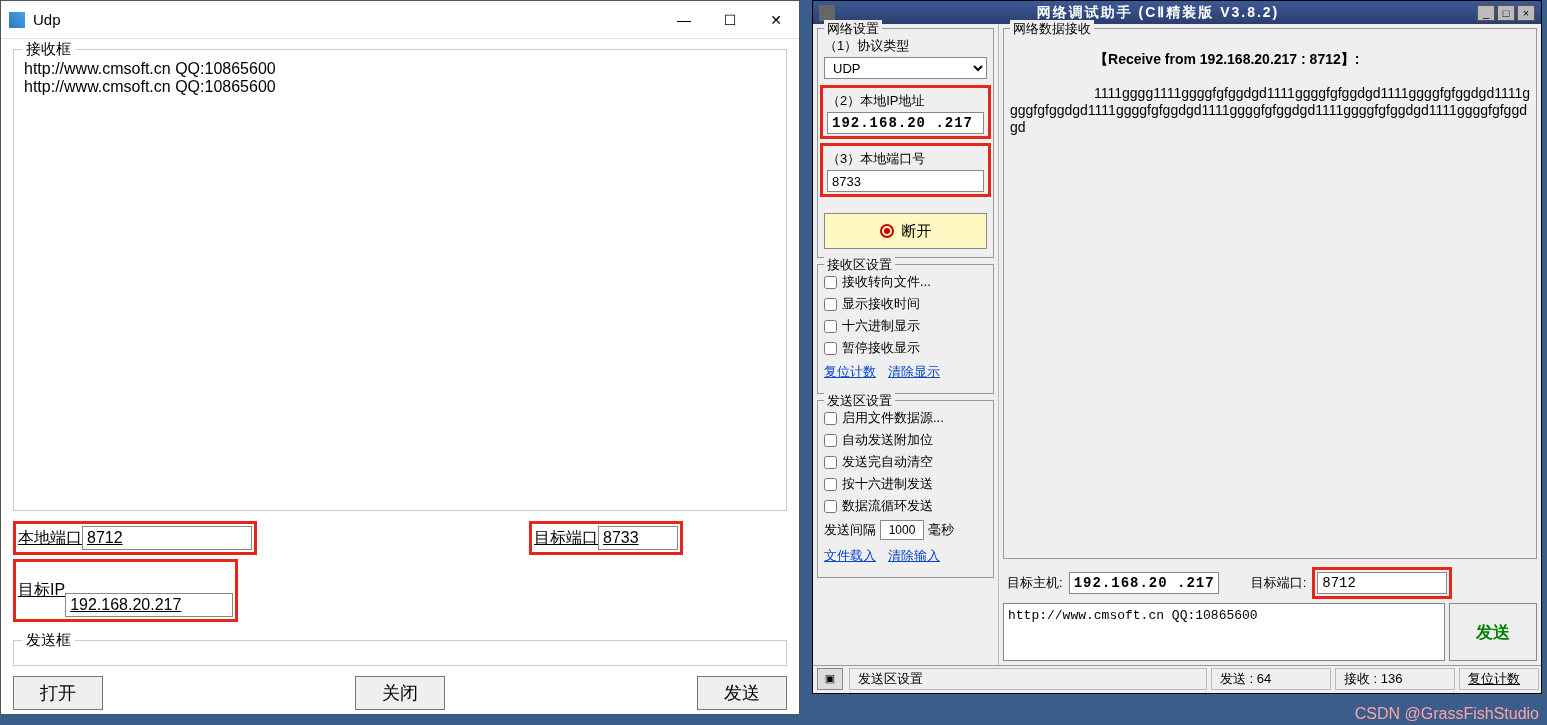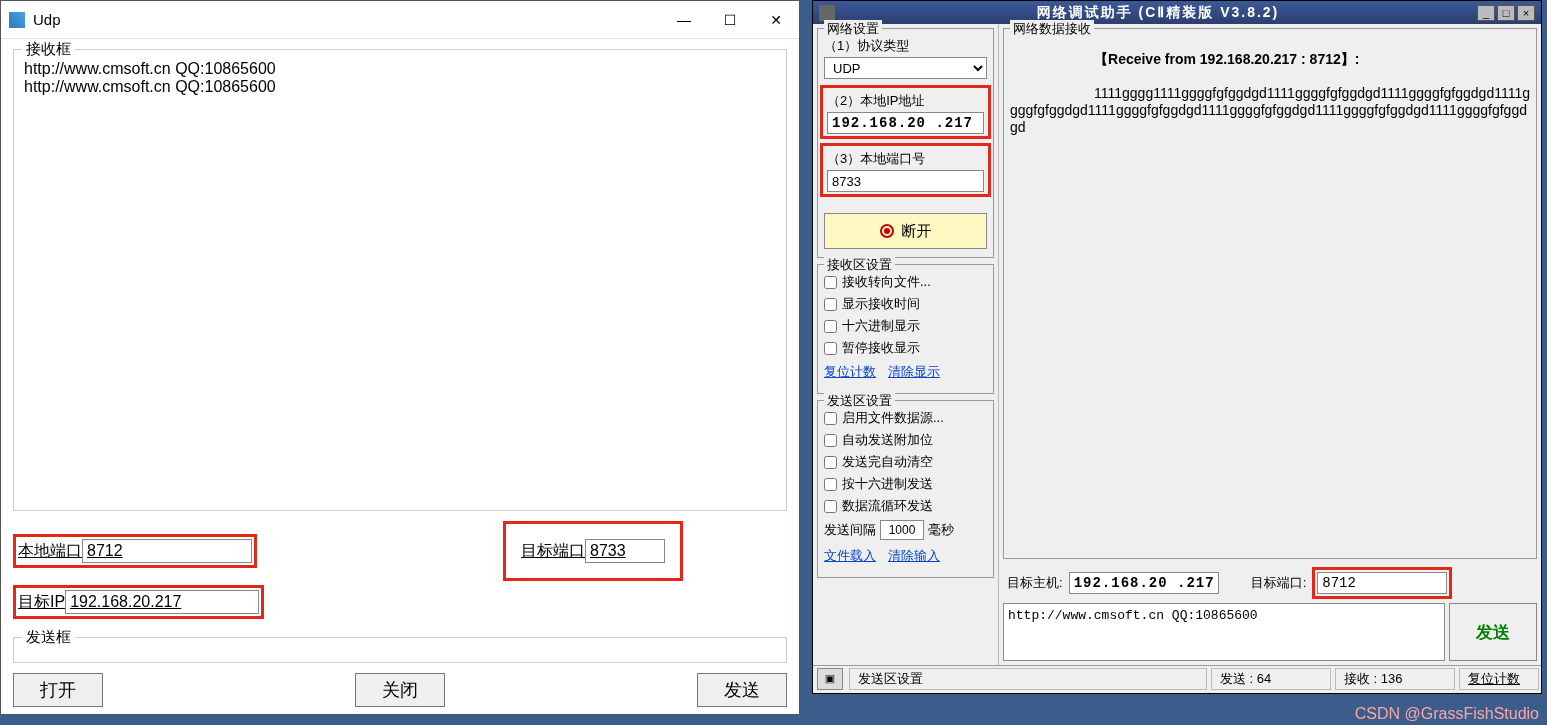--- a/index.html
+++ b/index.html
@@ -96,31 +96,31 @@
     <div class="recv-box">http://www.cmsoft.cn QQ:10865600
 http://www.cmsoft.cn QQ:10865600</div>
   </div>
 
   <div class="port-row">
     <div class="hl-red" style="display:flex;align-items:center;padding:2px;">
       <label>本地端口</label>
       <input style="width: 170px;" value="8712">
     </div>
     <div style="flex:1"></div>
-    <div class="hl-red" style="display:flex;align-items:center;padding:15px;">
+    <div class="hl-red" style="display:flex;align-items:center;padding:2px;">
       <label>目标端口</label>
       <input style="width: 80px;" value="8733">
     </div>
     <div style="width:100px"></div>
   </div>
 
   <div class="port-row">
     <div class="hl-red" style="display:flex;align-items:center;padding:2px;">
       <label>目标IP</label>
-      <input style="width: 194px;" value="192.168.20.217">
+      <input style="width: 168px; margin-top: 29px;" value="192.168.20.217">
     </div>
   </div>
 
   <div class="group send-group" style="padding-top:14px;">
     <div class="group-label">发送框</div>
   </div>
 
   <div style="display:flex; margin:6px 12px; gap:12px;">
     <button class="btn">打开</button>
     <div style="flex:1"></div>

